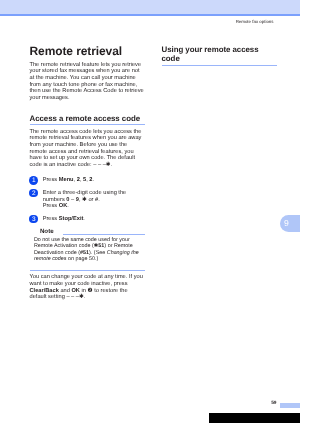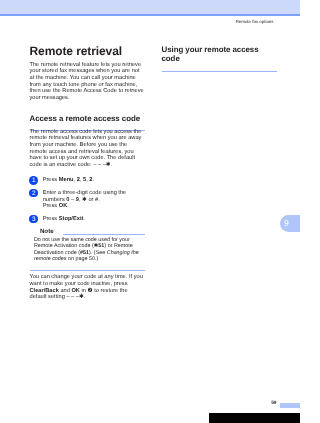--- a/index.html
+++ b/index.html
@@ -6,21 +6,21 @@
   body{width:300px;height:423px;background:#fff;font-family:"Liberation Sans",sans-serif;
        overflow:hidden;position:relative;color:#231f20;font-size:5.68px;-webkit-font-smoothing:antialiased;text-rendering:geometricPrecision;}
   .abs{position:absolute;}
   .topband{left:0;top:0;width:300px;height:14px;background:#ccd9fb;}
   .toprule{left:0;top:14px;width:300px;height:2.4px;background:#7ba0fc;}
   .running-head{right:26.5px;top:18.9px;font-size:4.4px;line-height:6px;white-space:nowrap;}
   .colL{left:29.5px;width:115.5px;}
   .colR{left:161.5px;width:115.5px;}
   h1{font-size:12px;font-weight:bold;margin:0;letter-spacing:-.1px;line-height:12px;top:44.6px;}
   h2{font-size:7.9px;font-weight:bold;margin:0;line-height:9.3px;letter-spacing:-.05px;
-     padding-bottom:7px;border-bottom:1.3px solid #9ab5fa;}
+     padding-bottom:1px;border-bottom:1.3px solid #9ab5fa;}
   p{margin:0;font-size:5.68px;line-height:6.65px;}
   .step{font-size:5.68px;line-height:6.65px;padding-left:13.2px;box-sizing:border-box;}
   .num{position:absolute;left:-0.1px;top:-1.28px;width:8.8px;height:8.8px;border-radius:50%;
        background:#0b46ef;color:#fff;font-size:6.5px;line-height:9.2px;text-align:center;}
   .note-label{font-size:6.2px;font-weight:bold;line-height:7px;}
   .note-rule{height:1.3px;background:#9ab5fa;}
   .note-body{font-size:5.4px;line-height:6.45px;}
   .tab9{left:279.5px;top:215px;width:28px;height:17px;border-radius:8.5px;background:#b0c6f8;}
   .tab9 span{position:absolute;left:4.6px;top:3.2px;font-size:8.6px;color:#fff;line-height:10px;}
   .pagenum{left:271.2px;top:400.9px;font-size:4.8px;font-weight:bold;line-height:6px;}

